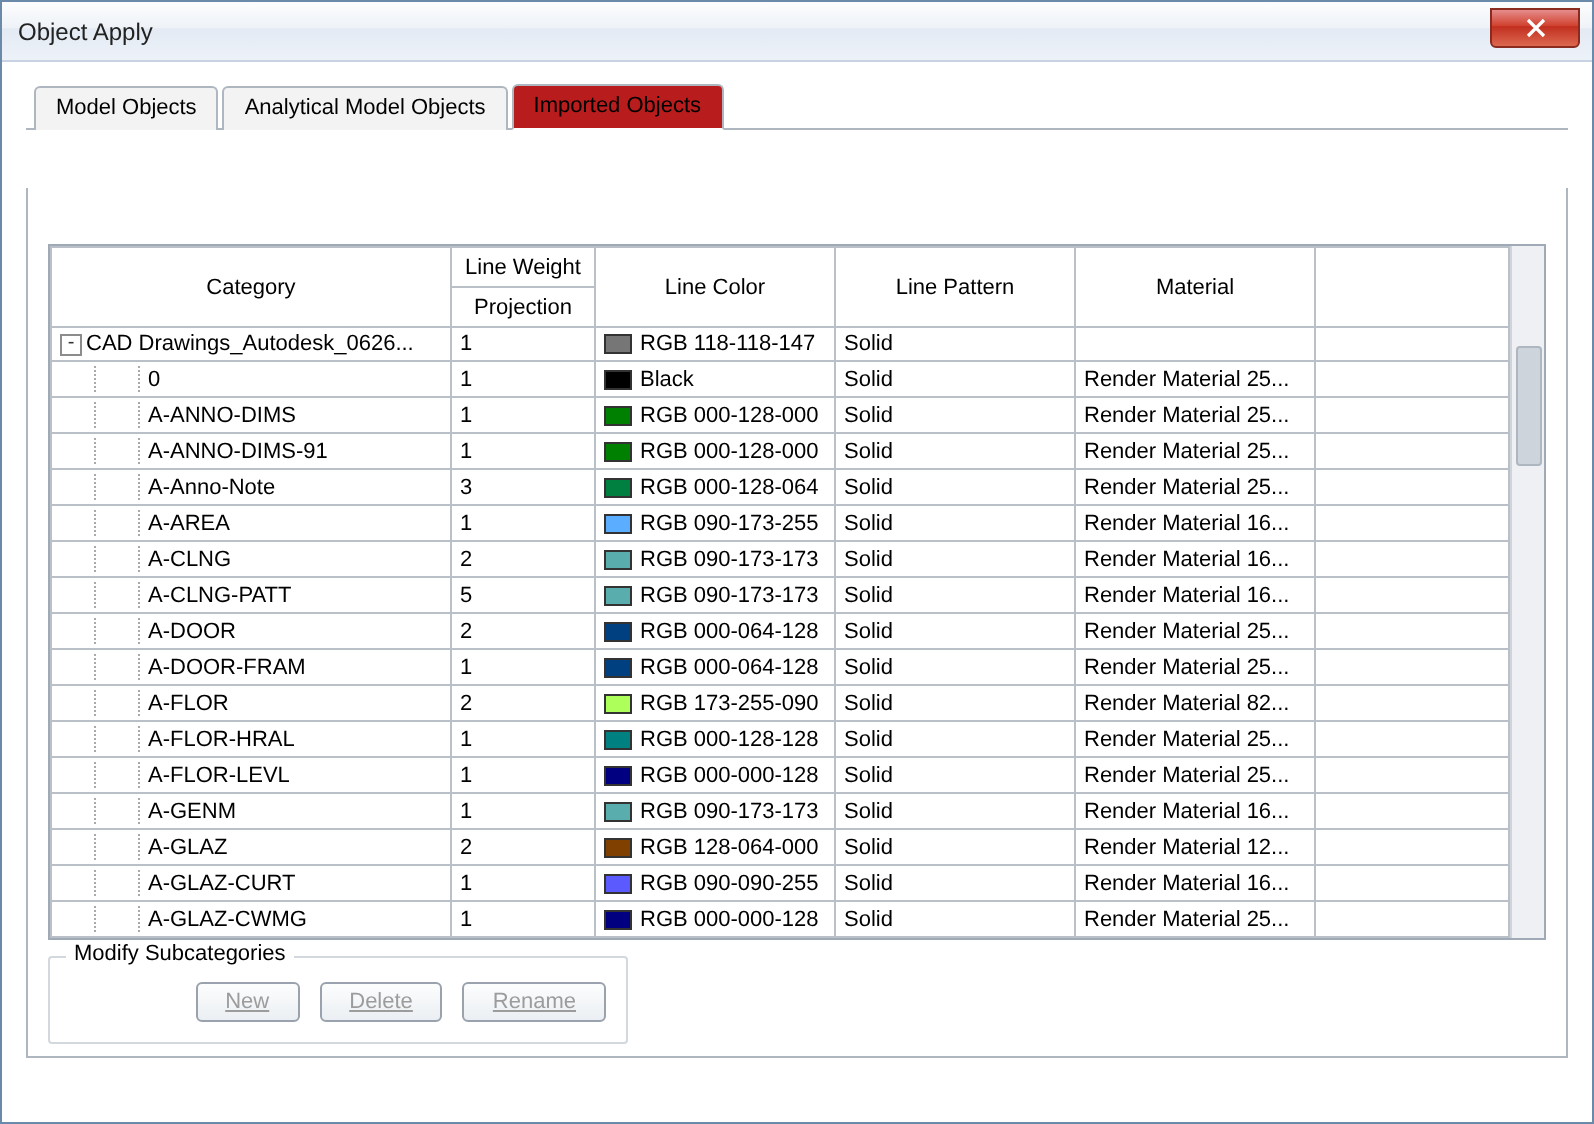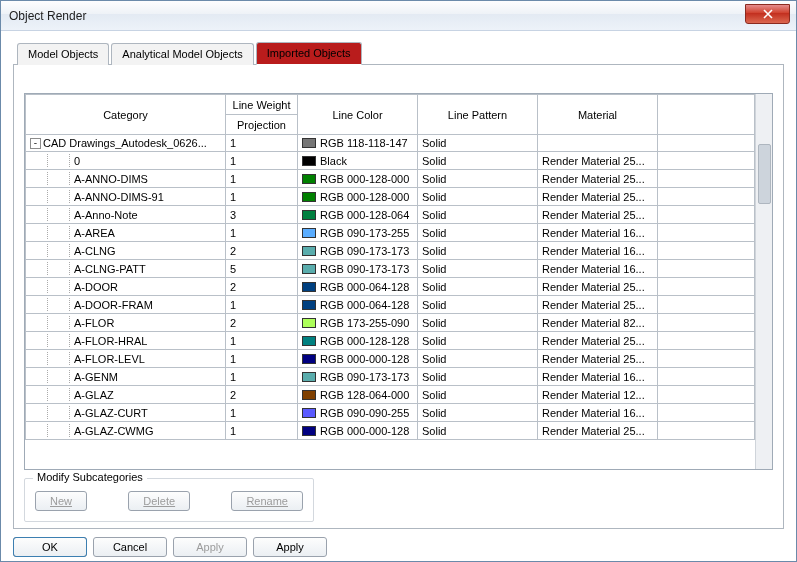--- a/index.html
+++ b/index.html
@@ -2,21 +2,21 @@
 <html><head>
 <meta charset="utf-8">
 <style>
 * { box-sizing: border-box; margin: 0; padding: 0; }
 body { font-family: "Segoe UI", Tahoma, sans-serif; font-size: 11px; background: #fff; }
 .window { width: 797px; height: 562px; border: 1px solid #6b8aaa; box-shadow: 0 0 8px rgba(0,0,0,.3); background: #fff; position: relative; }
 .titlebar { height: 30px; background: linear-gradient(#fdfdfe, #eef2f7 45%, #e3eaf3 46%, #edf2f9); display: flex; align-items: center; padding: 0 0 0 8px; border-bottom: 1px solid #c7d3e3; position: relative; }
 .titlebar .title { font-size: 12px; color: #222; }
 .close-btn { position: absolute; right: 6px; top: 3px; width: 45px; height: 20px; background: linear-gradient(#e58c8c,#d0402c 45%,#c22f1f 46%,#dc6850); border: 1px solid #8b2a1f; border-radius: 0 0 3px 3px; color: #fff; display: flex; align-items: center; justify-content: center; font-size: 11px; cursor: pointer; }
 .close-btn svg { width: 10px; height: 10px; }
-.content { padding: 10px 12px 4px 12px; height: calc(100% - 30px); display: flex; flex-direction: column; }
+.content { padding: 10px 12px 24px 12px; height: calc(100% - 30px); display: flex; flex-direction: column; gap: 29px; }
 .tabs { display: flex; align-items: flex-end; border-bottom: 1px solid #aeb6bf; padding-left: 4px; gap: 0; }
 .tab { padding: 4px 10px 5px 10px; border: 1px solid #aeb6bf; border-bottom: none; background: #f3f3f3; border-radius: 3px 3px 0 0; margin-right: 2px; position: relative; top: 1px; cursor: pointer; }
 .tab.active { background: #b91c1c; border-bottom: 1px solid #fff; }
 .panel { border: 1px solid #aeb6bf; border-top: none; flex: 1; padding: 28px 10px 6px 10px; display: flex; flex-direction: column; position: relative; }
 .grid-wrap { flex: 1; display: flex; border: 1px solid #9faab6; position: relative; overflow: hidden; }
 .grid-inner { flex: 1; overflow: hidden; }
 table { border-collapse: collapse; width: 100%; table-layout: fixed; }
 th, td { border: 1px solid #b9c0c8; padding: 2px 4px; font-weight: normal; text-align: left; white-space: nowrap; overflow: hidden; text-overflow: ellipsis; }
 thead th { background: #fff; text-align: center; height: 20px; }
 td { height: 17px; }
@@ -40,21 +40,21 @@
 col.c-lc { width: 120px; }
 col.c-lp { width: 120px; }
 col.c-mat { width: 120px; }
 col.c-ext { width: auto; }
 </style>
 </head>
 <body>
 
 <div class="window">
   <div class="titlebar">
-    <span class="title">Object Render</span>
+    <span class="title">Object Apply</span>
     <div class="close-btn">
       <svg viewBox="0 0 10 10">
           <path d="M1 1 L9 9 M9 1 L1 9" stroke="#fff" stroke-width="1.6"></path>
         </svg>
     </div>
   </div>
 
   <div class="content">
     <div class="tabs" id="tabs">
         <div class="tab">Model Objects</div>
@@ -414,21 +414,21 @@
           </table>
         </div>
         <div class="vscroll">
           <div class="thumb"></div>
         </div>
       </div>
 
       <div class="lower-row">
         <div class="group-box" style="width:290px;">
           <span class="legend">Modify Subcategories</span>
-          <div style="display:flex; gap:10px; justify-content:space-between;">
+          <div style="display:flex; gap:10px; justify-content:flex-end;">
             <button class="btn" disabled=""><span style="text-decoration:underline;">New</span></button>
             <button class="btn" disabled=""><span style="text-decoration:underline;">Delete</span></button>
             <button class="btn" disabled=""><span style="text-decoration:underline;">Rename</span></button>
           </div>
         </div>
       </div>
     </div>
 
     <div class="footer">
       <button class="btn default">OK</button>

